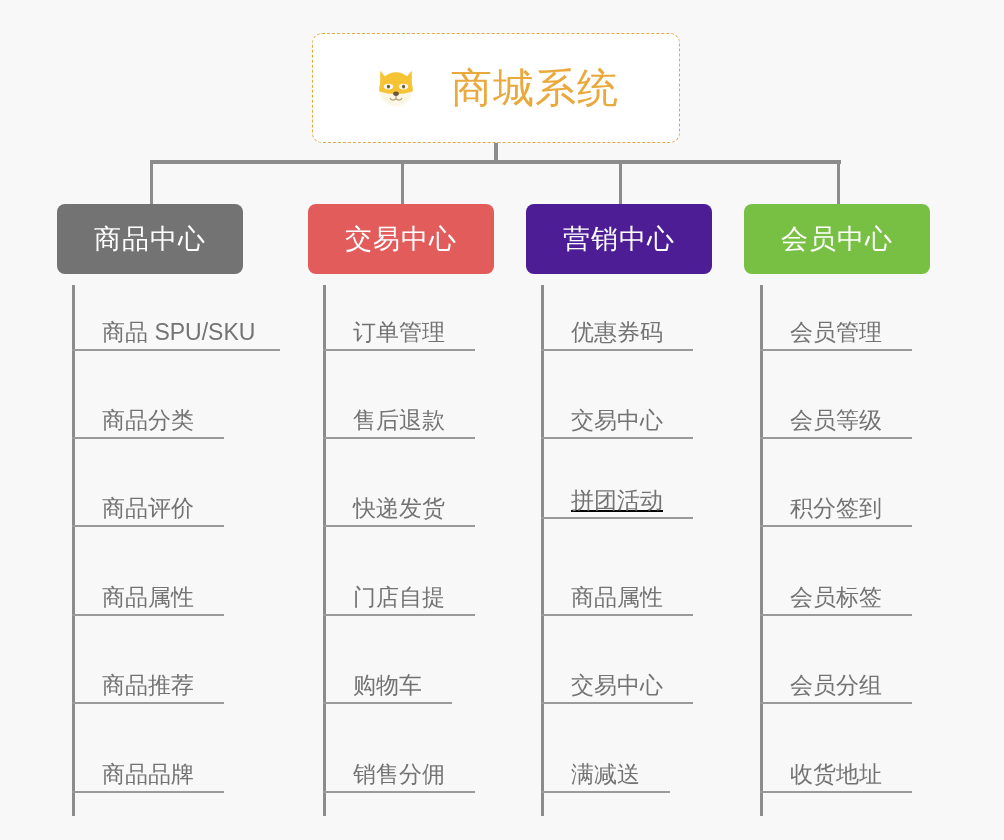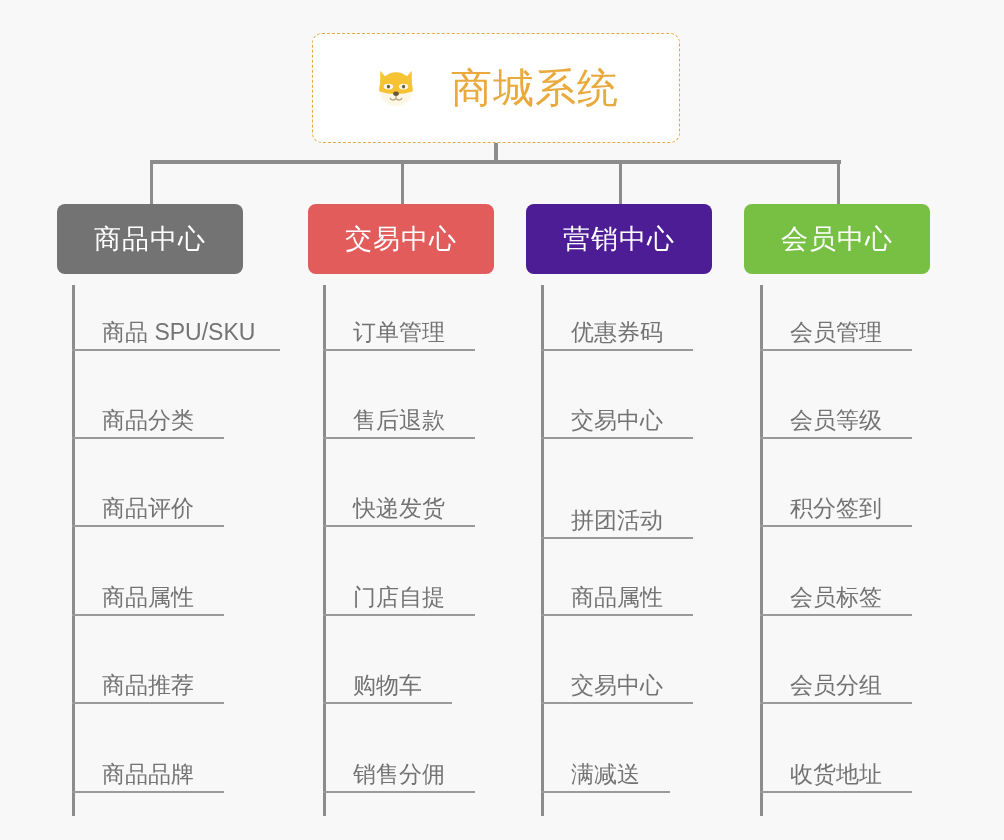--- a/index.html
+++ b/index.html
@@ -189,21 +189,21 @@
   </div>
 
   <div class="leaf-col" style="left:541px;">
     <div class="leaf-trunk" style="height:531px;"></div>
     <div class="leaf-item" style="top:0px;   width:152px;">
         <span class="leaf-label">优惠券码</span>
       </div>
     <div class="leaf-item" style="top:88px;  width:152px;">
         <span class="leaf-label">交易中心</span>
       </div>
-    <div class="leaf-item" style="top:188px; width:152px;">
+    <div class="leaf-item" style="top:168px; width:152px;text-decoration:underline;">
         <span class="leaf-label">拼团活动</span>
       </div>
     <div class="leaf-item" style="top:265px; width:152px;">
         <span class="leaf-label">商品属性</span>
       </div>
     <div class="leaf-item" style="top:353px; width:152px;">
         <span class="leaf-label">交易中心</span>
       </div>
     <div class="leaf-item" style="top:442px; width:129px;">
         <span class="leaf-label">满减送</span>

